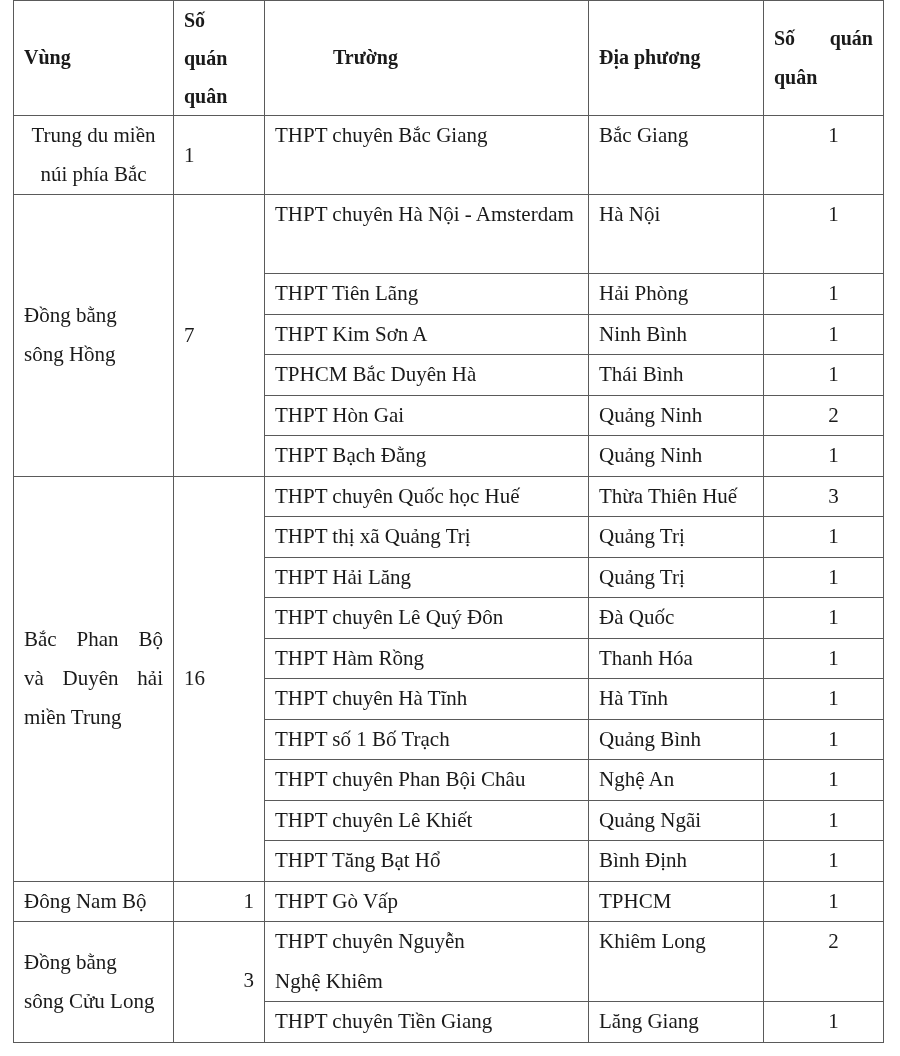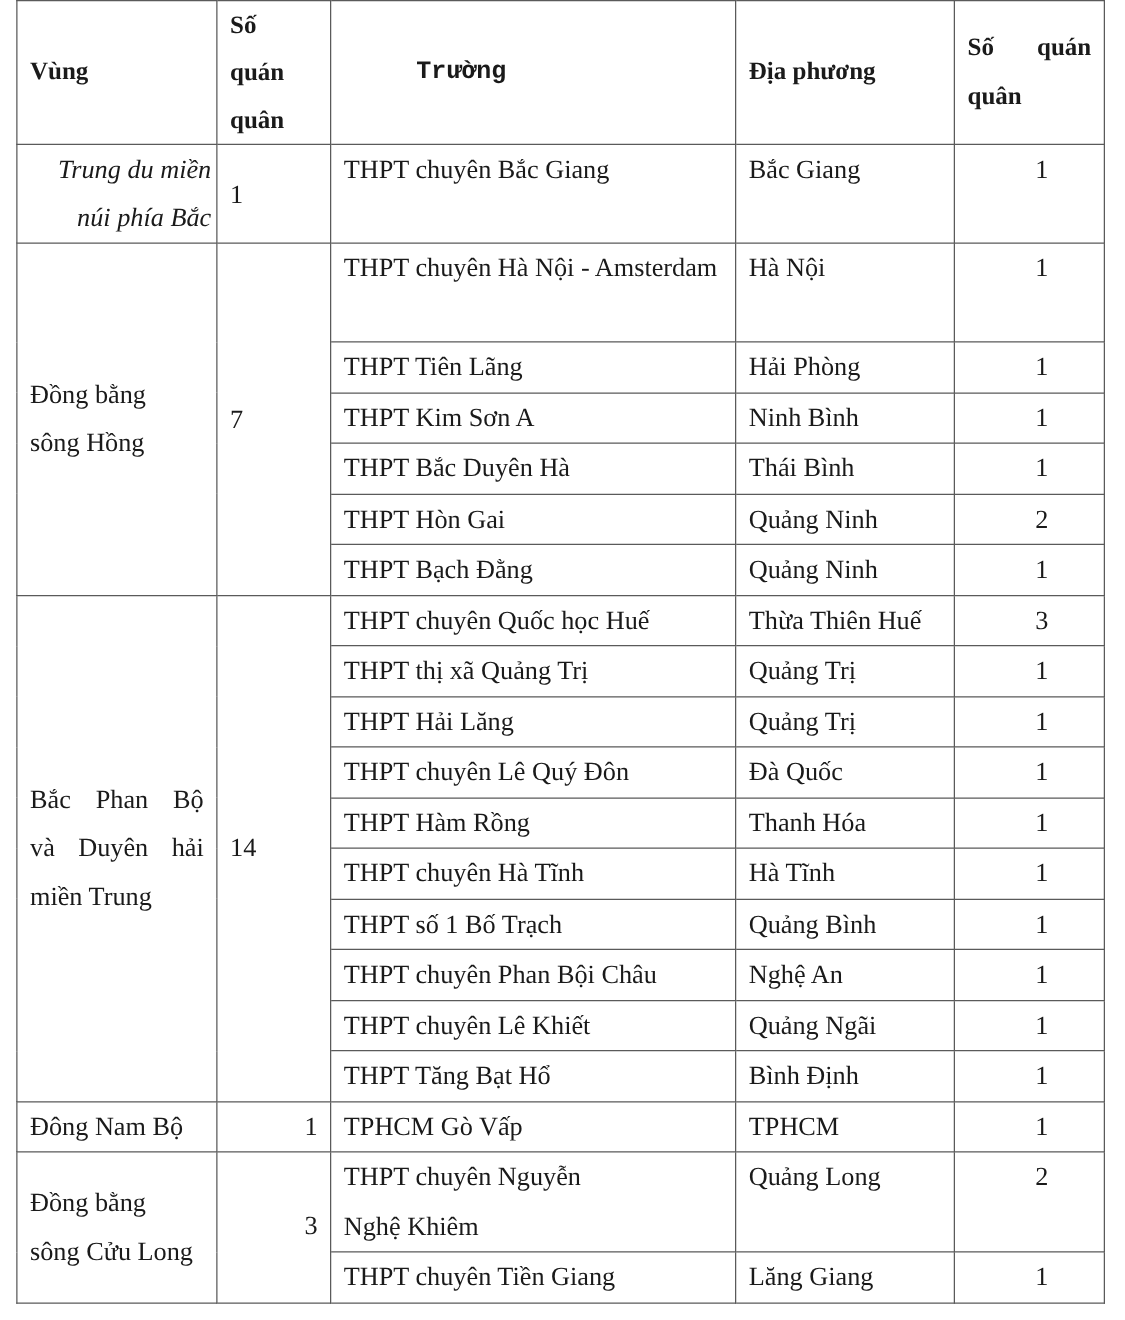--- a/index.html
+++ b/index.html
@@ -8,21 +8,21 @@
   table { position: absolute; left: 13px; top: 0px; border-collapse: collapse;
           table-layout: fixed; width: 870px; }
   td, th { border: 1.5px solid #5a5a5a; vertical-align: top; padding: 0 10px;
            font-size: 21px; line-height: 39.5px; }
   th { font-weight: bold; font-size: 20px; vertical-align: middle; text-align: left; }
   col.c1 { width: 160px; } col.c2 { width: 91px; } col.c3 { width: 324px; }
   col.c4 { width: 175px; } col.c5 { width: 120px; }
   .hdr-row th { height: 114px; }
   .th-vung { text-align: left; }
   .th-so { line-height: 38px; padding-top: 0; }
-  .th-truong { padding-left: 68px; font-family: Liberation Mono, monospace; }
+  .th-truong { padding-left: 68px; }
   .th-last { line-height: 39px; }
   .th-last .justify { display: flex; justify-content: space-between; }
   .region { vertical-align: middle; line-height: 39px; }
   .count-mid { vertical-align: middle; }
   .right { text-align: right; }
   .num { text-align: center; padding-left: 30px; }
   .justify-cell { text-align: justify; text-align-last: justify; }
 </style>
 </head>
 <body>
@@ -48,21 +48,21 @@
     <th class="th-last">
       <div class="justify">
         <span>Số</span>
         <span>quán</span>
       </div>
       <div>quân</div>
     </th>
   </tr>
 
   <tr style="height:79px">
-    <td class="region" style="vertical-align:top;text-align:right;line-height:39px;padding:0 4px;font-style:italic;">
+    <td class="region" style="vertical-align:top;text-align:center;line-height:39px;padding:0 4px;">
       <div>Trung du miền</div>
       <div>núi phía Bắc</div>
     </td>
     <td class="count-mid" style="vertical-align:top;padding-top:20px">1</td>
     <td>THPT chuyên Bắc Giang</td>
     <td>Bắc Giang</td>
     <td class="num">1</td>
   </tr>
 
   <tr style="height:79px">
@@ -79,42 +79,42 @@
     <td>THPT Tiên Lãng</td>
     <td>Hải Phòng</td>
     <td class="num">1</td>
   </tr>
   <tr>
     <td>THPT Kim Sơn A</td>
     <td>Ninh Bình</td>
     <td class="num">1</td>
   </tr>
   <tr>
-    <td>THPT Bắc Duyên Hà</td>
+    <td>TPHCM Bắc Duyên Hà</td>
     <td>Thái Bình</td>
     <td class="num">1</td>
   </tr>
   <tr>
     <td>THPT Hòn Gai</td>
     <td>Quảng Ninh</td>
     <td class="num">2</td>
   </tr>
   <tr>
     <td>THPT Bạch Đằng</td>
     <td>Quảng Ninh</td>
     <td class="num">1</td>
   </tr>
 
   <tr>
     <td class="region justify-cell" rowspan="10">
       <div class="justify-cell">Bắc Phan Bộ</div>
       <div class="justify-cell">và Duyên hải</div>
       <div style="text-align:left;text-align-last:left">miền Trung</div>
     </td>
-    <td class="count-mid" rowspan="10">14</td>
+    <td class="count-mid" rowspan="10">16</td>
     <td>THPT chuyên Quốc học Huế</td>
     <td>Thừa Thiên Huế</td>
     <td class="num">3</td>
   </tr>
   <tr>
     <td>THPT thị xã Quảng Trị</td>
     <td>Quảng Trị</td>
     <td class="num">1</td>
   </tr>
   <tr>
@@ -156,33 +156,33 @@
     <td>THPT Tăng Bạt Hổ</td>
     <td>Bình Định</td>
     <td class="num">1</td>
   </tr>
 
   <tr>
     <td>
       <div>Đông Nam Bộ</div>
     </td>
     <td class="right">1</td>
-    <td>TPHCM Gò Vấp</td>
+    <td>THPT Gò Vấp</td>
     <td>TPHCM</td>
     <td class="num">1</td>
   </tr>
 
   <tr style="height:79px">
     <td class="region" rowspan="2">
       <div>Đồng bằng</div>
       <div>sông Cửu Long</div>
     </td>
     <td class="right count-mid" rowspan="2" style="vertical-align:top;padding-top:39px">3</td>
     <td style="padding-right:90px">THPT chuyên Nguyễn Nghệ Khiêm</td>
-    <td>Quảng Long</td>
+    <td>Khiêm Long</td>
     <td class="num">2</td>
   </tr>
   <tr>
     <td>THPT chuyên Tiền Giang</td>
     <td>Lăng Giang</td>
     <td class="num">1</td>
   </tr>
 </tbody>
   </table>
 

